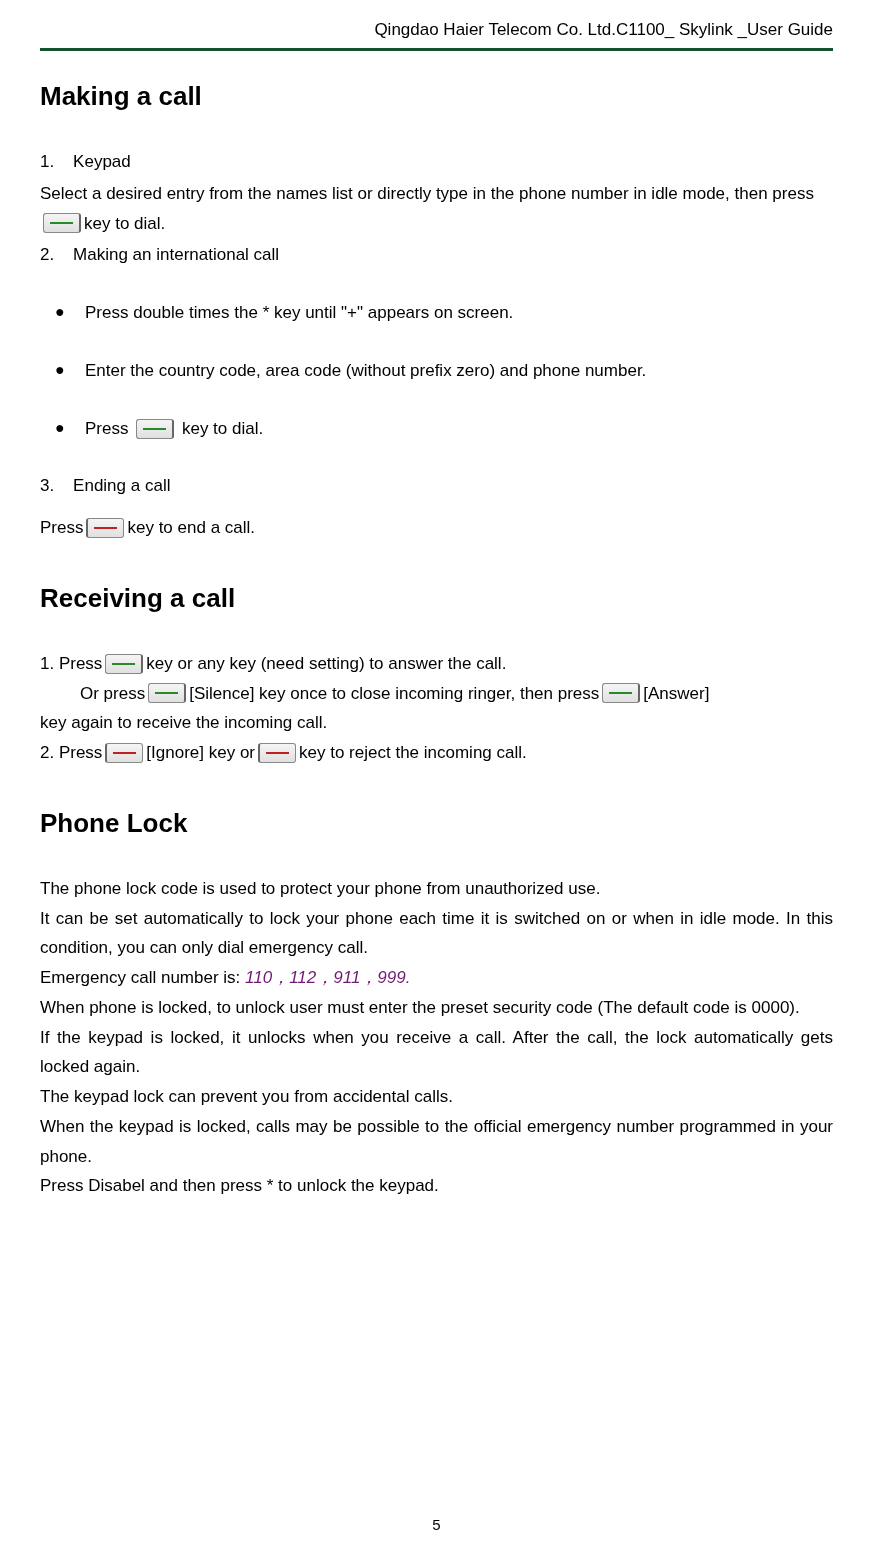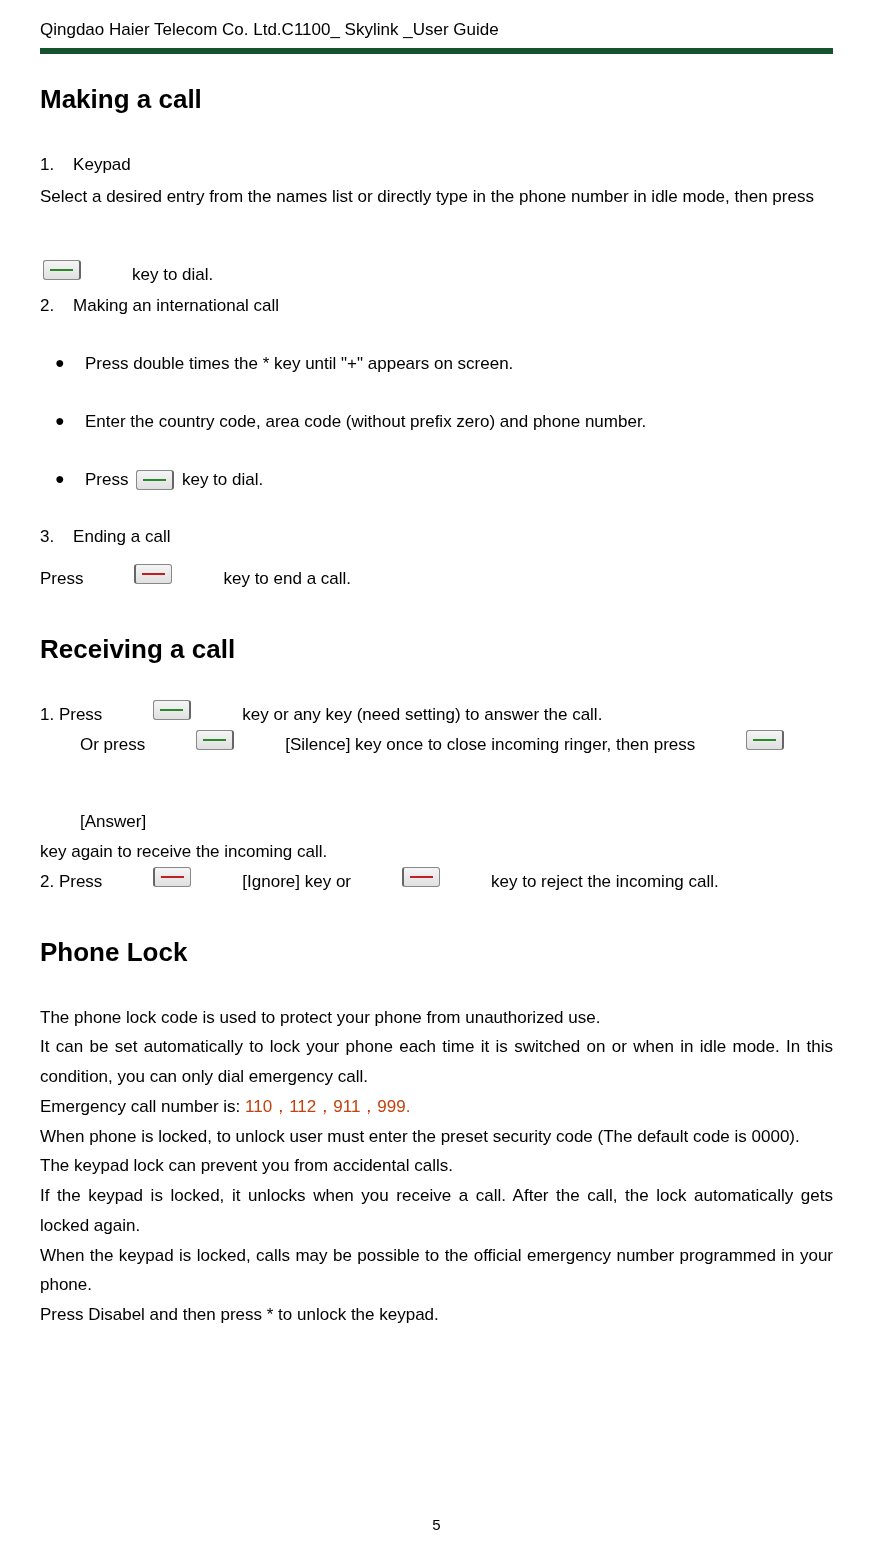--- a/index.html
+++ b/index.html
@@ -12,43 +12,43 @@
       background: white;
       width: 873px;
       min-height: 1553px;
       padding: 0;
     }
     .page {
       padding: 20px 40px;
     }
     .header {
       display: flex;
-      justify-content: flex-start;
+      justify-content: flex-end;
       font-size: 17px;
       padding-bottom: 8px;
-      border-bottom: 6px solid #14532d;
+      border-bottom: 3px solid #14532d;
       margin-bottom: 30px;
     }
     h1 {
       font-size: 26px;
       font-weight: bold;
       margin-bottom: 35px;
       margin-top: 26px;
     }
     .body-text {
       font-size: 17px;
       line-height: 1.75;
     }
     .para {
       text-align: justify;
     }
     .list-line {
       display: flex;
+      align-items: center;
       flex-wrap: wrap;
-      gap: 48px;
     }
     .key-icon {
       display: inline-block;
       vertical-align: middle;
       width: 38px;
       height: 20px;
       border: 1px solid #888;
       border-radius: 3px;
       background: linear-gradient(to bottom, #f5f5f5, #e0e0e0);
       position: relative;
@@ -87,21 +87,22 @@
     .bullet-list li::before {
       content: "●";
       position: absolute;
       left: 0;
       font-size: 16px;
     }
     .section-spacing {
       margin-top: 40px;
     }
     .red-text {
-      color: #c2410c;
+      color: #701a75;
+      font-style: italic;
     }
     .indent {
       padding-left: 40px;
     }
     .page-number {
       text-align: center;
       font-size: 15px;
       position: absolute;
       bottom: 20px;
       left: 0;
@@ -187,20 +188,20 @@
     <div class="para">The phone lock code is used to protect your phone from unauthorized use.</div>
     <div class="para">It can be set automatically to lock your phone each time it is switched on or when in idle mode. In this condition, you can only dial emergency call.</div>
     <div class="para">
       <span>Emergency call number is: </span><span class="red-text">110，112，911，999.</span>
     </div>
     <div class="para">When phone is locked, to unlock user must enter the preset security code (The default code is 0000).</div>
   </div>
 
 
   <div class="body-text">
+    <div class="para">If the keypad is locked, it unlocks when you receive a call. After the call, the lock automatically gets locked again.</div>
     <div class="para">The keypad lock can prevent you from accidental calls.</div>
-    <div class="para">If the keypad is locked, it unlocks when you receive a call. After the call, the lock automatically gets locked again.</div>
     <div class="para">When the keypad is locked, calls may be possible to the official emergency number programmed in your phone.</div>
     <div class="para">Press Disabel and then press * to unlock the keypad.</div>
   </div>
 </div>
 
 <div class="page-number">5</div>
 
 </body></html>

